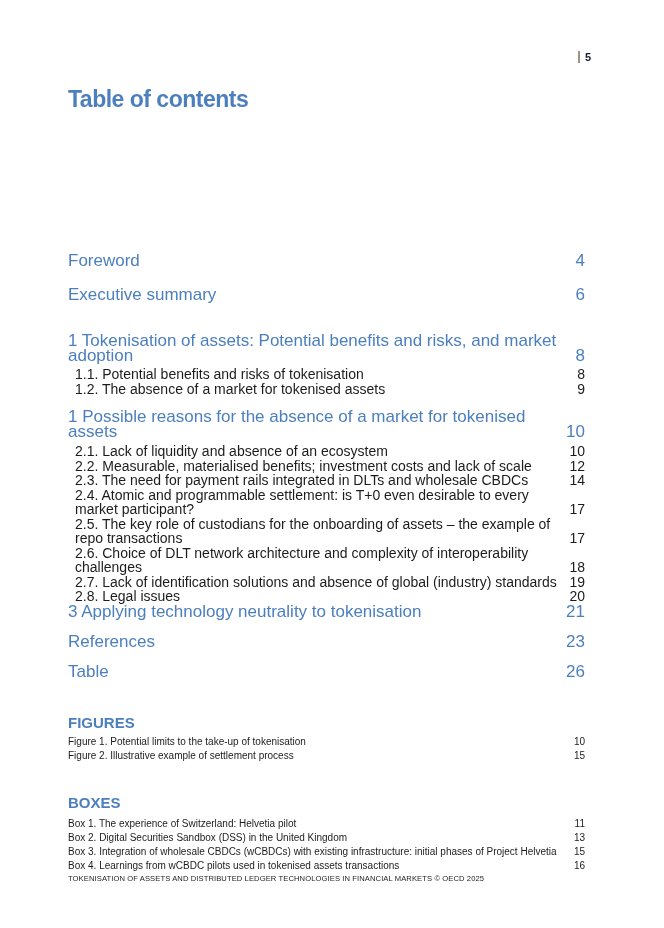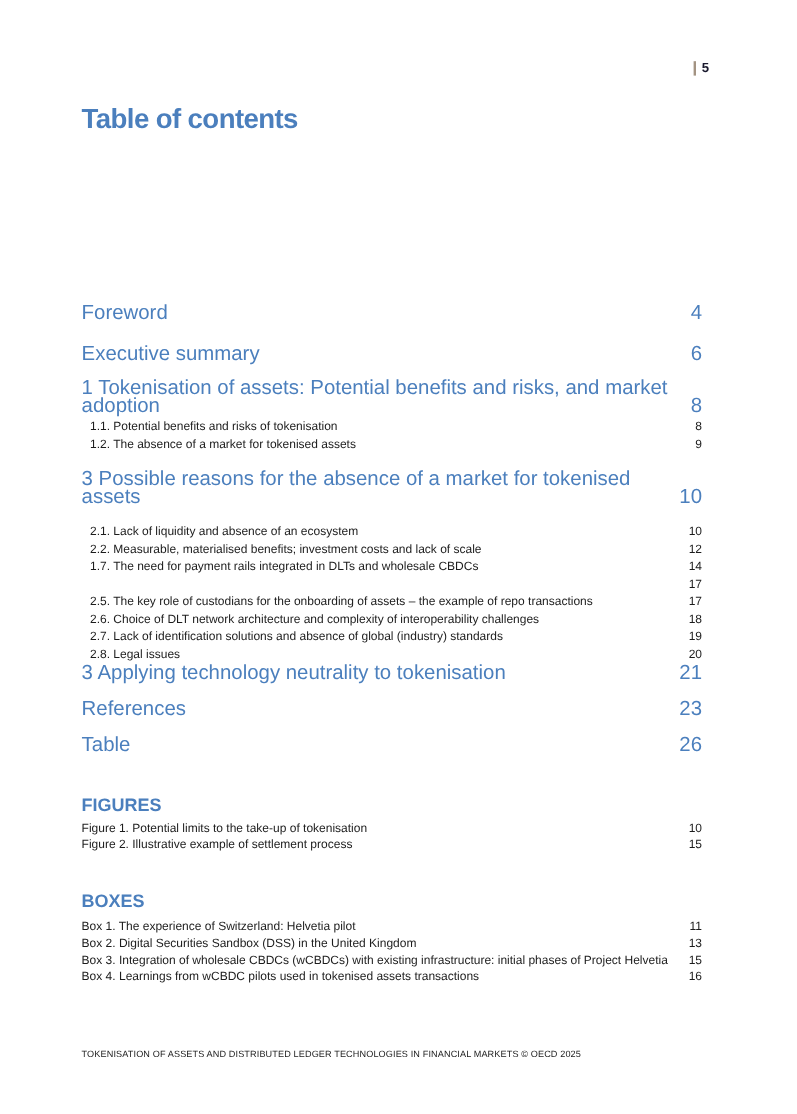--- a/index.html
+++ b/index.html
@@ -50,25 +50,24 @@
     align-items: flex-end;
   }
   .row .label { max-width: 490px; }
   .row .pagenum { margin-left: auto; padding-left: 8px; white-space: nowrap; }
   .row-main {
     font-size: 17px;
     line-height: 15px;
     color: #4b7fbd;
   }
   .row-sub {
-    font-size: 10px;
+    font-size: 14px;
     line-height: 14.5px;
     color: #1c1c1c;
     padding-left: 7px;
-    text-align: right;
   }
   .list-heading {
     font-size: 15px;
     line-height: 13px;
     font-weight: bold;
     color: #4b7fbd;
   }
   .row-item {
     font-size: 10px;
     line-height: 14px;
@@ -101,50 +100,51 @@
     <div class="row row-main">
       <span class="label">Foreword</span>
       <span class="pagenum">4</span>
     </div>
 
     <div class="row row-main" style="margin-top:19px">
       <span class="label">Executive summary</span>
       <span class="pagenum">6</span>
     </div>
 
-    <div class="row row-main" style="margin-top:13px">
+    <div class="row row-main" style="margin-top:31px">
       <span class="label">1 Tokenisation of assets: Potential benefits and risks, and market adoption</span>
       <span class="pagenum">8</span>
     </div>
     <div class="row row-sub" style="margin-top:4px">
       <span class="label">1.1. Potential benefits and risks of tokenisation</span>
       <span class="pagenum">8</span>
     </div>
     <div class="row row-sub">
       <span class="label">1.2. The absence of a market for tokenised assets</span>
       <span class="pagenum">9</span>
     </div>
 
     <div class="row row-main" style="margin-top:13px">
-      <span class="label">3 Possible reasons for the absence of a market for tokenised assets</span>
+      <span class="label">1 Possible reasons for the absence of a market for tokenised assets</span>
       <span class="pagenum">10</span>
     </div>
-    <div class="row row-sub" style="margin-top:16px">
+    <div class="row row-sub" style="margin-top:5px">
       <span class="label">2.1. Lack of liquidity and absence of an ecosystem</span>
       <span class="pagenum">10</span>
     </div>
     <div class="row row-sub">
       <span class="label">2.2. Measurable, materialised benefits; investment costs and lack of scale</span>
       <span class="pagenum">12</span>
     </div>
     <div class="row row-sub">
-      <span class="label">1.7. The need for payment rails integrated in DLTs and wholesale CBDCs</span>
+      <span class="label">2.3. The need for payment rails integrated in DLTs and wholesale CBDCs</span>
       <span class="pagenum">14</span>
     </div>
     <div class="row row-sub">
+      <span class="label">2.4. Atomic and programmable settlement: is T+0 even desirable to every market participant?</span>
       <span class="pagenum">17</span>
     </div>
     <div class="row row-sub">
       <span class="label">2.5. The key role of custodians for the onboarding of assets – the example of repo transactions</span>
       <span class="pagenum">17</span>
     </div>
     <div class="row row-sub">
       <span class="label">2.6. Choice of DLT network architecture and complexity of interoperability challenges</span>
       <span class="pagenum">18</span>
     </div>

